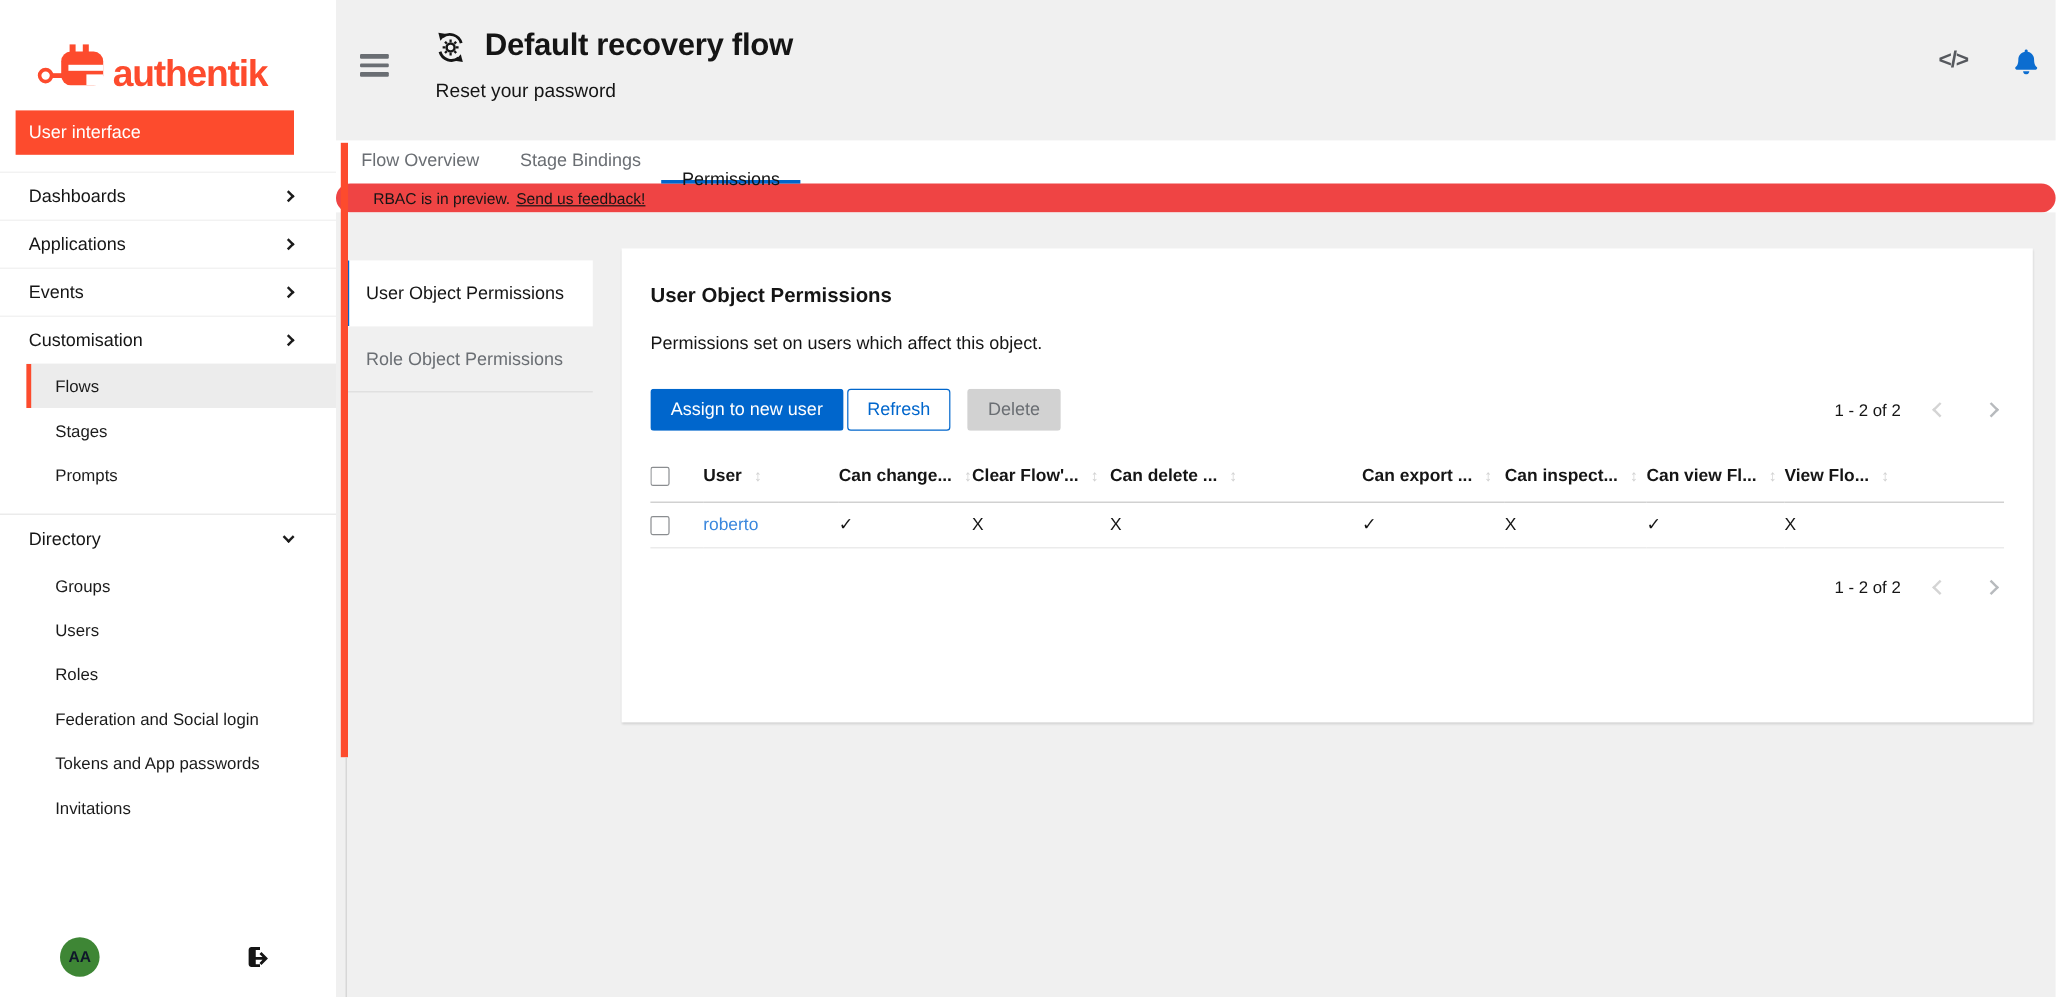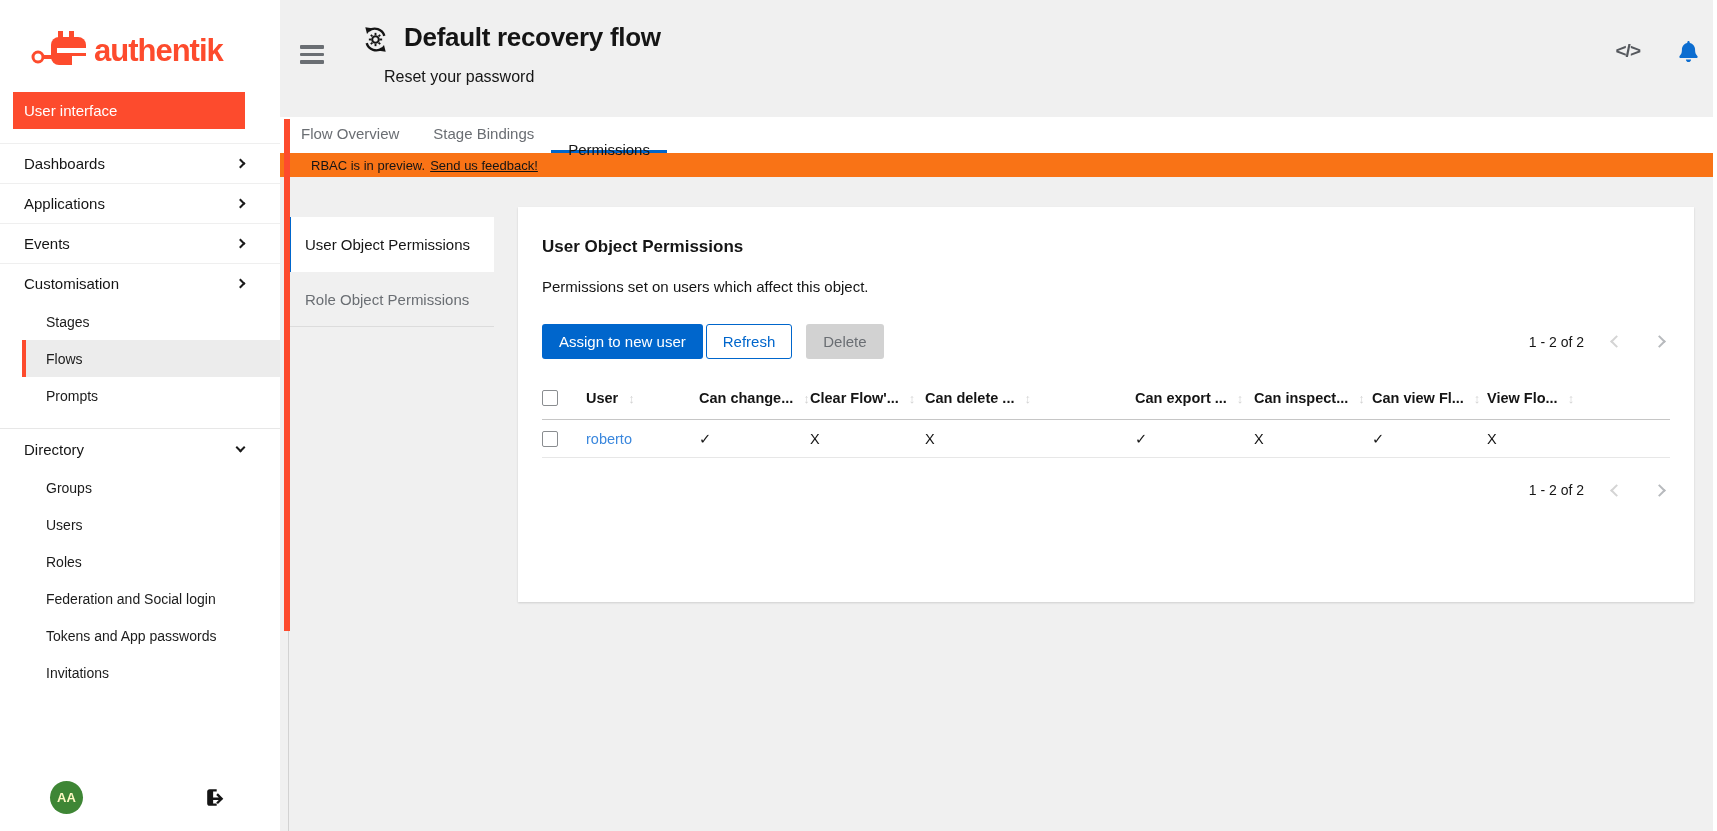--- a/index.html
+++ b/index.html
@@ -1,64 +1,64 @@
 <!DOCTYPE html>
 <html><head>
 <meta charset="utf-8">
 <style>
   * { margin:0; padding:0; box-sizing:border-box; }
   body { background:#e8e8e8; font-family:"Liberation Sans", sans-serif; color:#151515; }
   .canvas { position:relative; width:1717px; height:831px; background:#fff; overflow:hidden; }
 
   
   .sidebar { position:absolute; left:0; top:0; width:284px; height:831px; background:#fff; }
-  .logo { display:flex; align-items:center; gap:6px; padding:22px 0 0 30px; height:80px; }
+  .logo { display:flex; align-items:flex-end; gap:6px; padding:22px 0 0 30px; height:80px; }
   .logo-text { font-size:31px; font-weight:800; color:#fd4b2d; letter-spacing:-1px; }
   .root-item { margin:12px 0 0 13px; width:232px; height:37px; background:#fd4b2d; color:#fff;
                display:flex; align-items:center; padding-left:11px; font-size:15px; cursor:pointer; }
   .nav { margin-top:14px; }
   .nav-item { position:relative; height:40px; display:flex; align-items:center; padding-left:24px;
               font-size:15px; color:#151515; border-top:1px solid #efefef; cursor:pointer; }
   .nav-item .chev { position:absolute; right:40px; }
   .chev { width:7px; height:7px; border-right:2px solid #1b1b1b; border-bottom:2px solid #1b1b1b; display:inline-block; }
   .chev.right { transform:rotate(-45deg); }
   .chev.down  { transform:rotate(45deg); margin-top:-3px; }
   .sub-item { height:37px; display:flex; align-items:center; margin-left:22px; padding-left:24px;
               font-size:14px; color:#1b1b1b; cursor:pointer; }
   .sub-item.selected { background:#ececec; box-shadow:inset 4px 0 0 #fd4b2d; }
   .nav-sep { height:1px; background:#e7e7e7; margin-top:14px; }
   .user-row { position:absolute; left:0; bottom:14px; width:100%; height:36px; }
   .avatar { position:absolute; left:50px; top:0; width:33px; height:33px; border-radius:50%;
-            background:#3e8635; color:#fef9c3; font-size:13px; font-weight:bold;
+            background:#3e8635; color:#0f172a; font-size:13px; font-weight:bold;
             display:flex; align-items:center; justify-content:center; cursor:pointer; }
   .signout { position:absolute; left:206px; top:7px; cursor:pointer; }
 
   
   .stripe { position:absolute; left:284px; top:119px; width:6px; height:512px; background:#fd4b2d; z-index:5; }
   .edge-line { position:absolute; left:288px; top:631px; width:1px; height:200px; background:#d2d2d2; z-index:5; }
 
   
   .main { position:absolute; left:280px; top:0; width:1433px; height:831px; }
   .pageheader { position:relative; height:117px; background:#f0f0f0; }
   .hamburger { position:absolute; left:20px; top:45px; width:24px; height:20px; cursor:pointer; }
   .hamburger span { display:block; height:3.5px; background:#6a6e73; border-radius:1px; margin-bottom:4px; }
   .flow-icon { position:absolute; left:82px; top:26px; }
   .page-title { position:absolute; left:124px; top:22px; font-size:26px; font-weight:700; letter-spacing:-0.3px; }
-  .page-subtitle { position:absolute; left:83px; top:68px; font-size:16px;margin-left:21px; }
+  .page-subtitle { position:absolute; left:83px; top:68px; font-size:16px; }
   .hdr-icons { position:absolute; right:14px; top:40px; display:flex; align-items:center; gap:38px; }
   .code-icon { font-size:19px; font-weight:bold; color:#56595e; letter-spacing:-1px; cursor:pointer; }
   .bell-icon { cursor:pointer; display:flex; }
 
   .tabbar { height:36px; background:#fff; display:flex; align-items:stretch; padding-left:4px; }
   .tab { display:flex; align-items:center; padding:0 17px; font-size:15px; color:#6a6e73;
          border-bottom:3px solid transparent; cursor:pointer; white-space:nowrap; }
   .tab.active { color:#151515; border-bottom-color:#0066cc;margin-top:31px; }
 
-  .banner { height:24px; background:#f97316; display:flex; align-items:center; padding-left:31px;
-            font-size:13px; color:#151515; }
+  .banner { height:24px; background:#ef4444; display:flex; align-items:center; padding-left:31px;
+            font-size:13px; color:#151515;border-radius:12px; }
   .banner a { color:#151515; margin-left:5px; cursor:pointer; }
 
   .content { position:relative; height:654px; background:#f0f0f0; }
 
   .subtabs { position:absolute; left:8px; top:40px; width:206px; }
   .subtab { height:55px; display:flex; align-items:center; padding-left:17px; font-size:15px;
             color:#6a6e73; border-bottom:1px solid #dcdcdc; cursor:pointer; }
   .subtab.active { background:#fff; color:#151515; box-shadow:inset 3px 0 0 #0066cc; border-bottom:none; }
 
   .card { position:absolute; left:238px; top:30px; width:1176px; height:395px; background:#fff;
@@ -125,25 +125,25 @@
         <span class="chev right"></span>
       </div>
       <div class="nav-item">
         <span>Events</span>
         <span class="chev right"></span>
       </div>
       <div class="nav-item">
         <span>Customisation</span>
         <span class="chev right"></span>
       </div>
-      <div class="sub-item">
-        <span>Stages</span>
-      </div>
       <div class="sub-item selected">
         <span>Flows</span>
+      </div>
+      <div class="sub-item">
+        <span>Stages</span>
       </div>
       <div class="sub-item">
         <span>Prompts</span>
       </div>
       <div class="nav-sep"></div>
       <div class="nav-item" style="border-top:none;">
         <span>Directory</span>
         <span class="chev down"></span>
       </div>
       <div class="sub-item">

